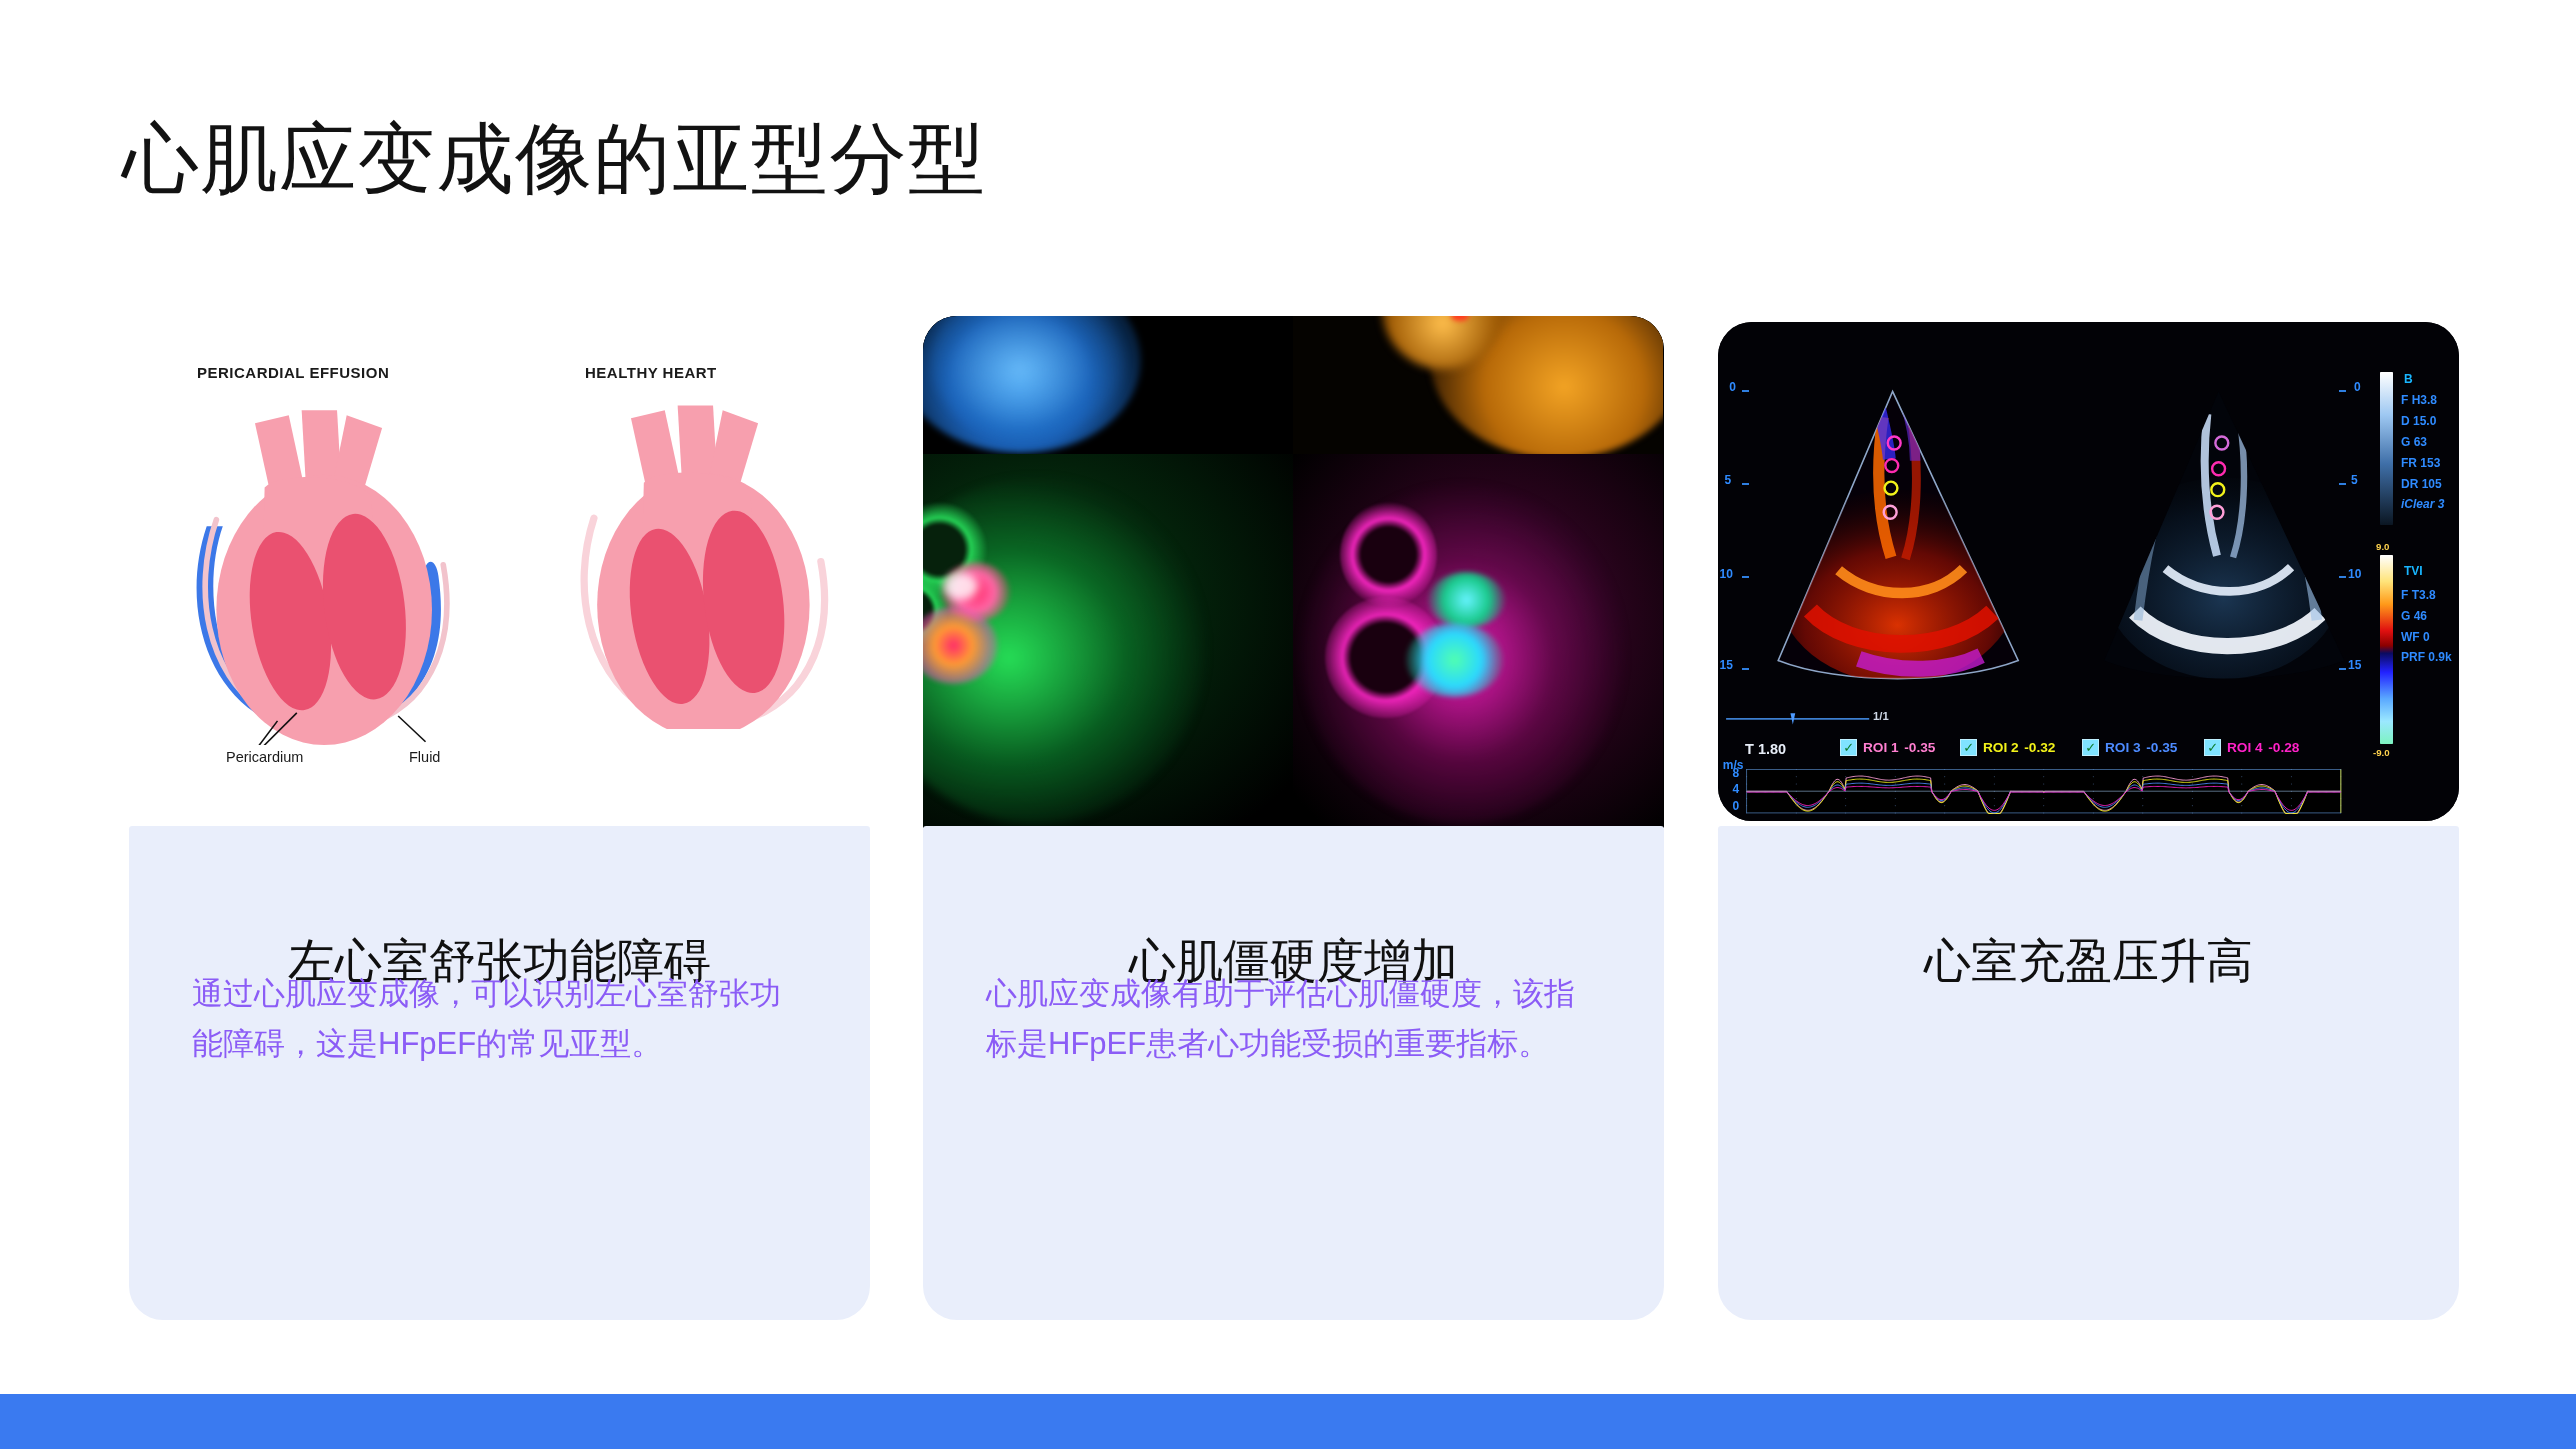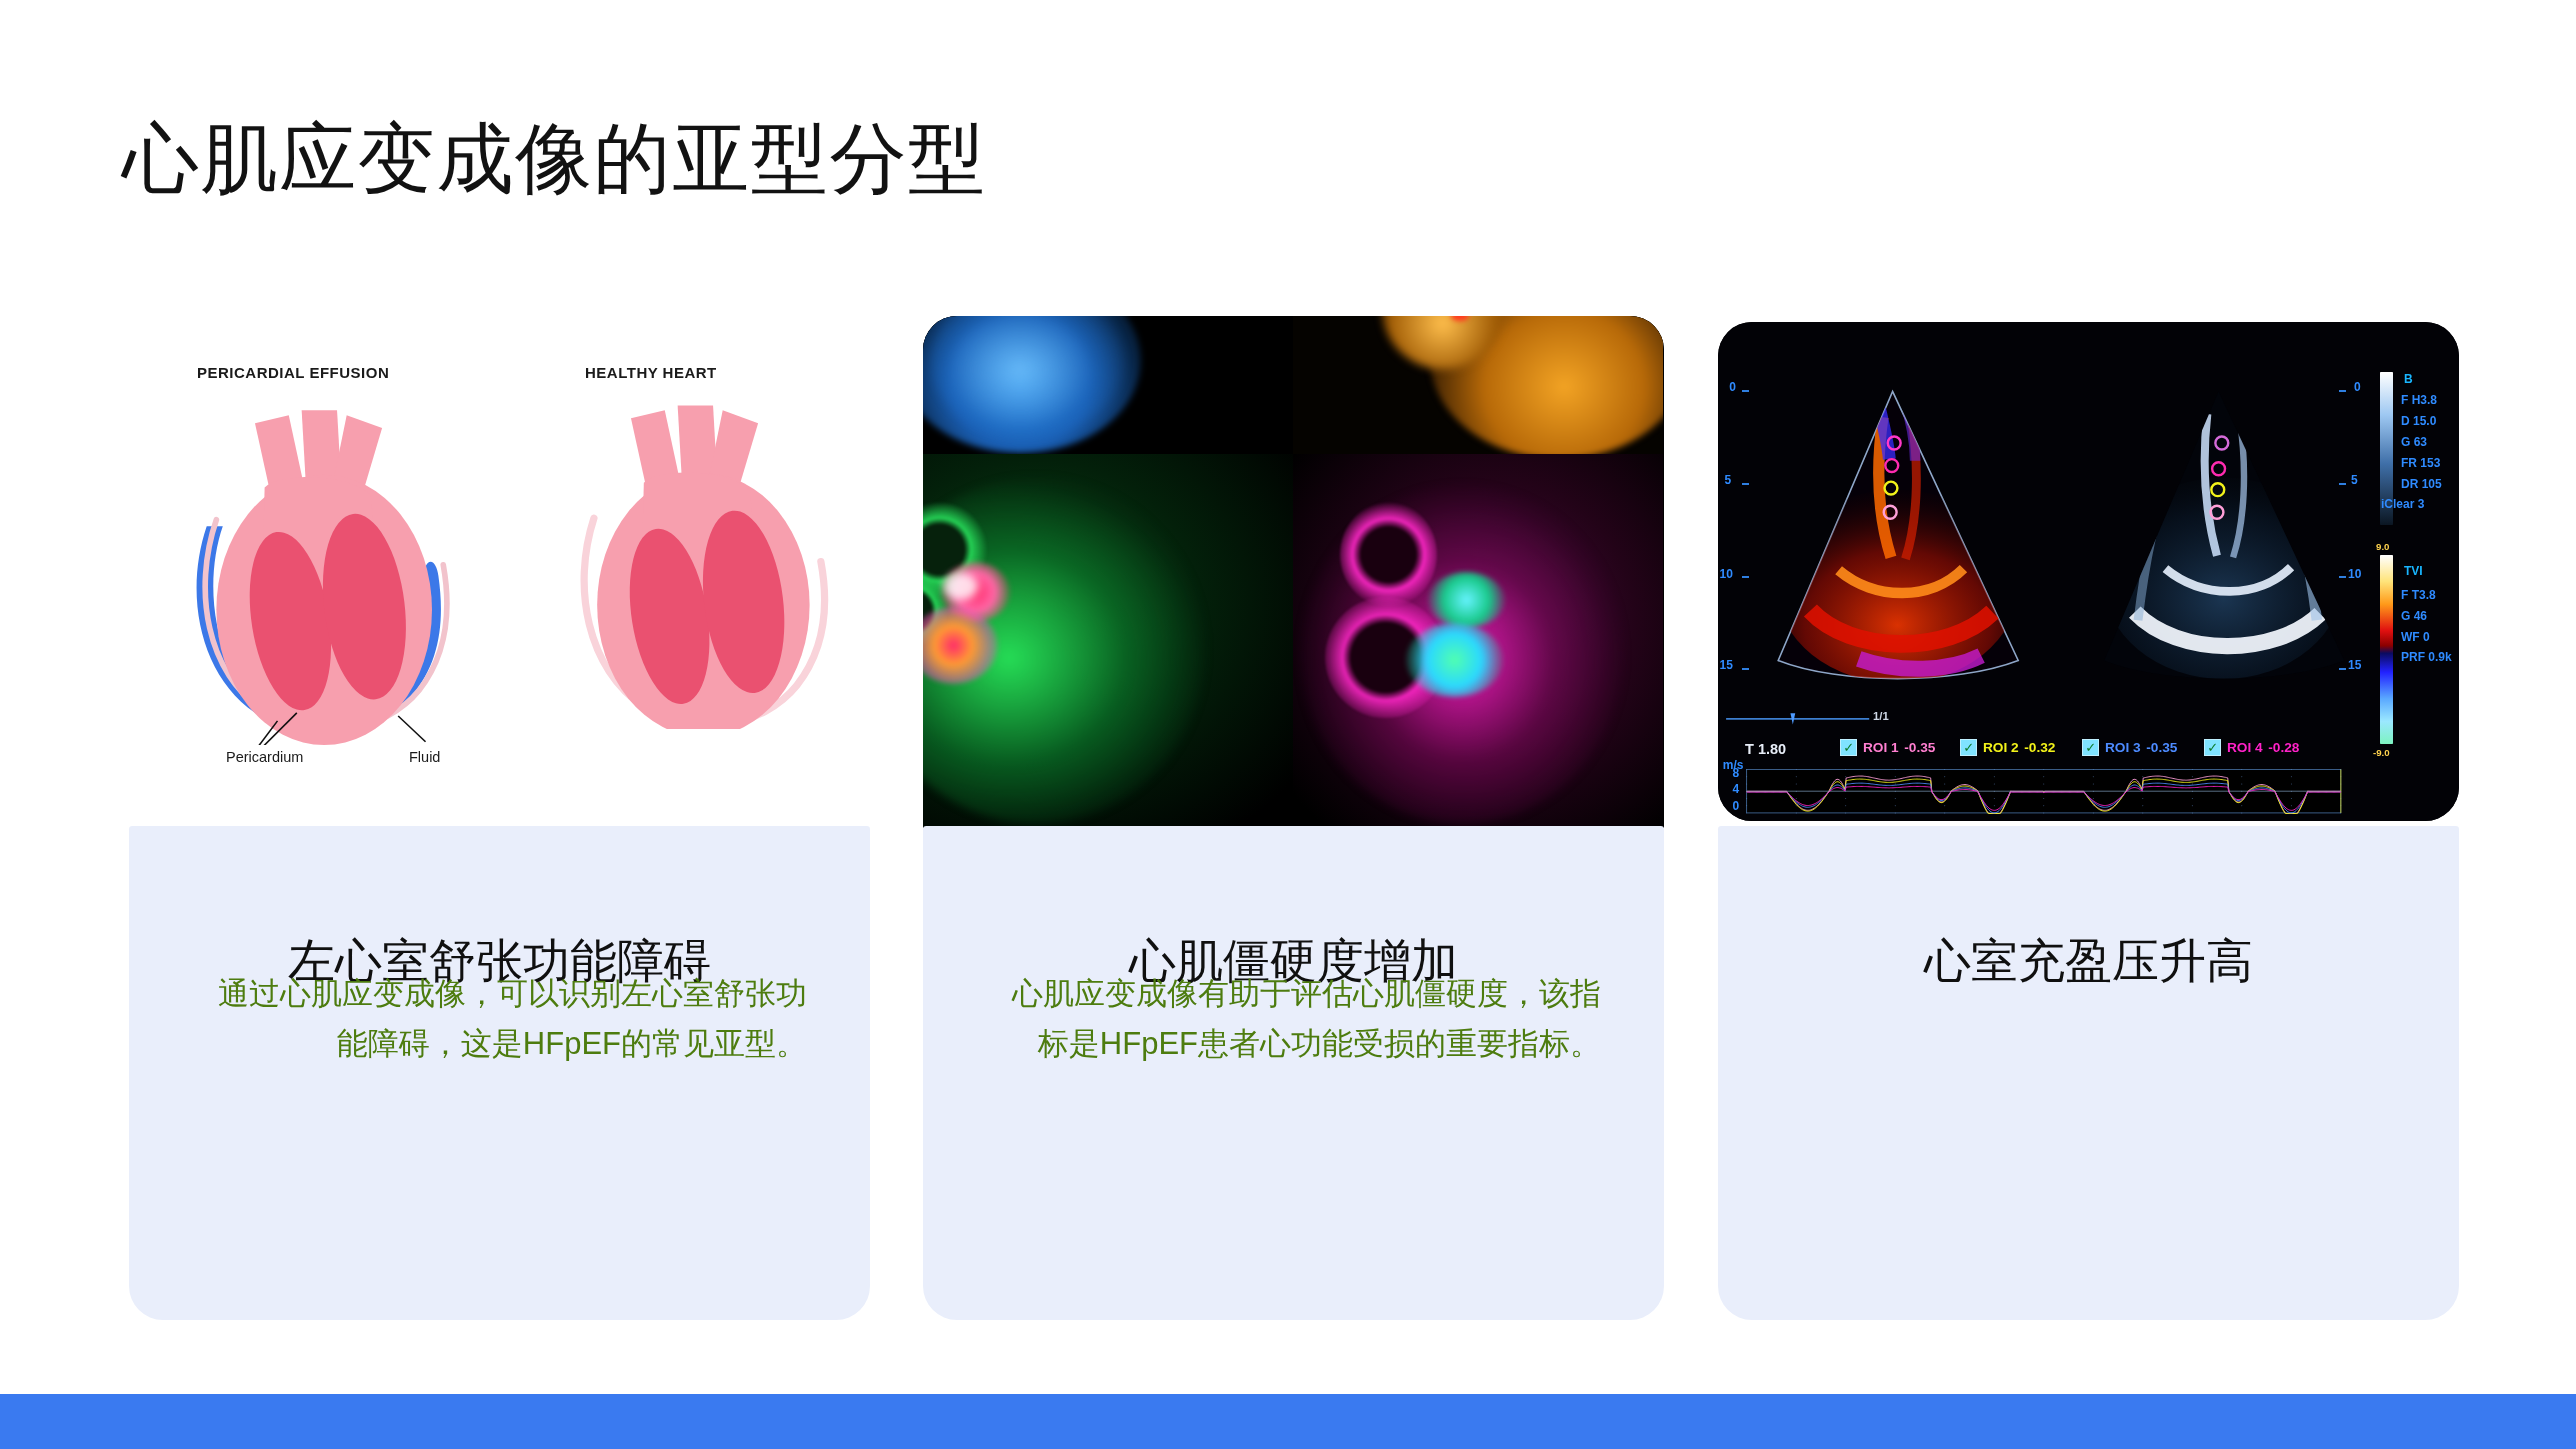--- a/index.html
+++ b/index.html
@@ -45,24 +45,24 @@
     text-align:center;
     font-size:47px;
     font-weight:400;
     color:#101010;
     white-space:nowrap;
     margin-top:48px;
   }
   .card-body{
     position:absolute;
     left:63px;right:63px;top:143px;
-    text-align:right;
+    text-align:left;
     font-size:31px;
     line-height:1.62;
-    color:#4d7c0f;
+    color:#8b5cf6;
   }
 
   
   .media{
     position:absolute;
     width:741px;height:512px;
     border-radius:34px 34px 0 0;
     overflow:hidden;
   }
   .media.m1{left:129px;top:314px;background:#ffffff;}
@@ -301,21 +301,21 @@
     <div class="us-tick" style="left:621px;top:254px;"></div>
     <div class="us-tick" style="left:621px;top:346px;"></div>
 
     <div class="cbar b" style="left:662px;top:50px;height:153px;"></div>
     <div class="us-txt cy" style="left:686px;top:50px;">B</div>
     <div class="us-txt" style="left:683px;top:71px;">F H3.8</div>
     <div class="us-txt" style="left:683px;top:92px;">D 15.0</div>
     <div class="us-txt" style="left:683px;top:113px;">G 63</div>
     <div class="us-txt" style="left:683px;top:134px;">FR 153</div>
     <div class="us-txt" style="left:683px;top:155px;">DR 105</div>
-    <div class="us-txt" style="left:663px;top:175px;">iClear 3</div>
+    <div class="us-txt" style="left:683px;top:175px;font-style:italic;">iClear 3</div>
 
     <div class="cbar tvi" style="left:662px;top:233px;height:189px;"></div>
     <div class="us-txt" style="left:658px;top:219px;font-size:9.7px;color:#ffd34d;">9.0</div>
     <div class="us-txt" style="left:655px;top:425px;font-size:9.7px;color:#ffd34d;">-9.0</div>
     <div class="us-txt cy" style="left:686px;top:242px;">TVI</div>
     <div class="us-txt" style="left:683px;top:266px;">F T3.8</div>
     <div class="us-txt" style="left:683px;top:287px;">G 46</div>
     <div class="us-txt" style="left:683px;top:308px;">WF 0</div>
     <div class="us-txt" style="left:683px;top:328px;">PRF 0.9k</div>
 

